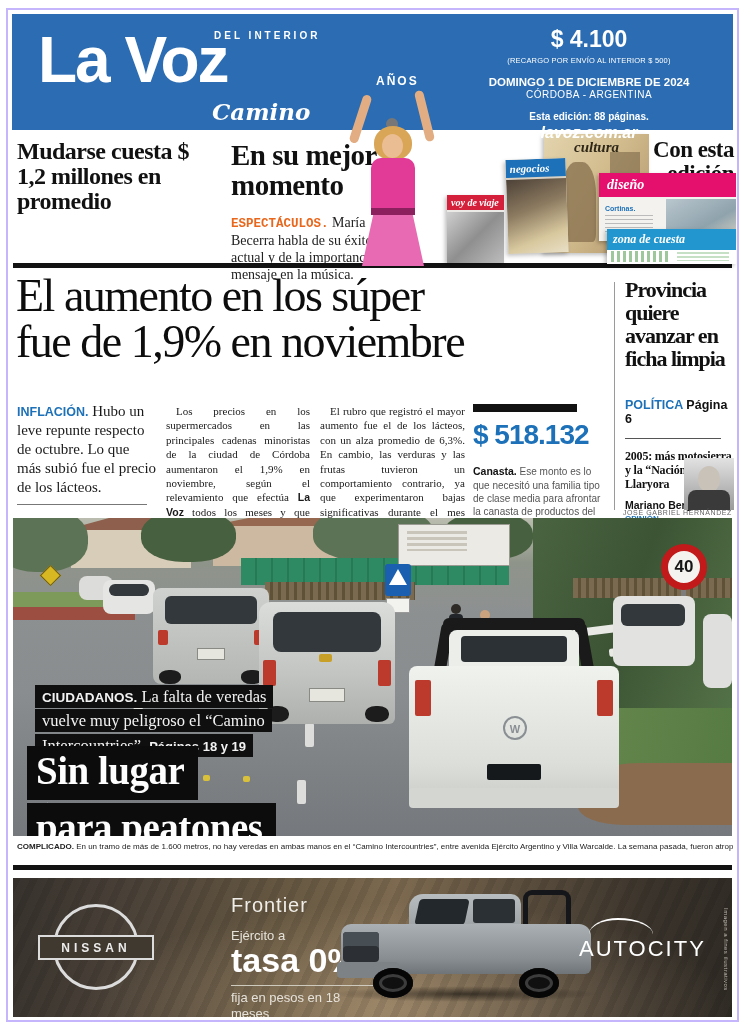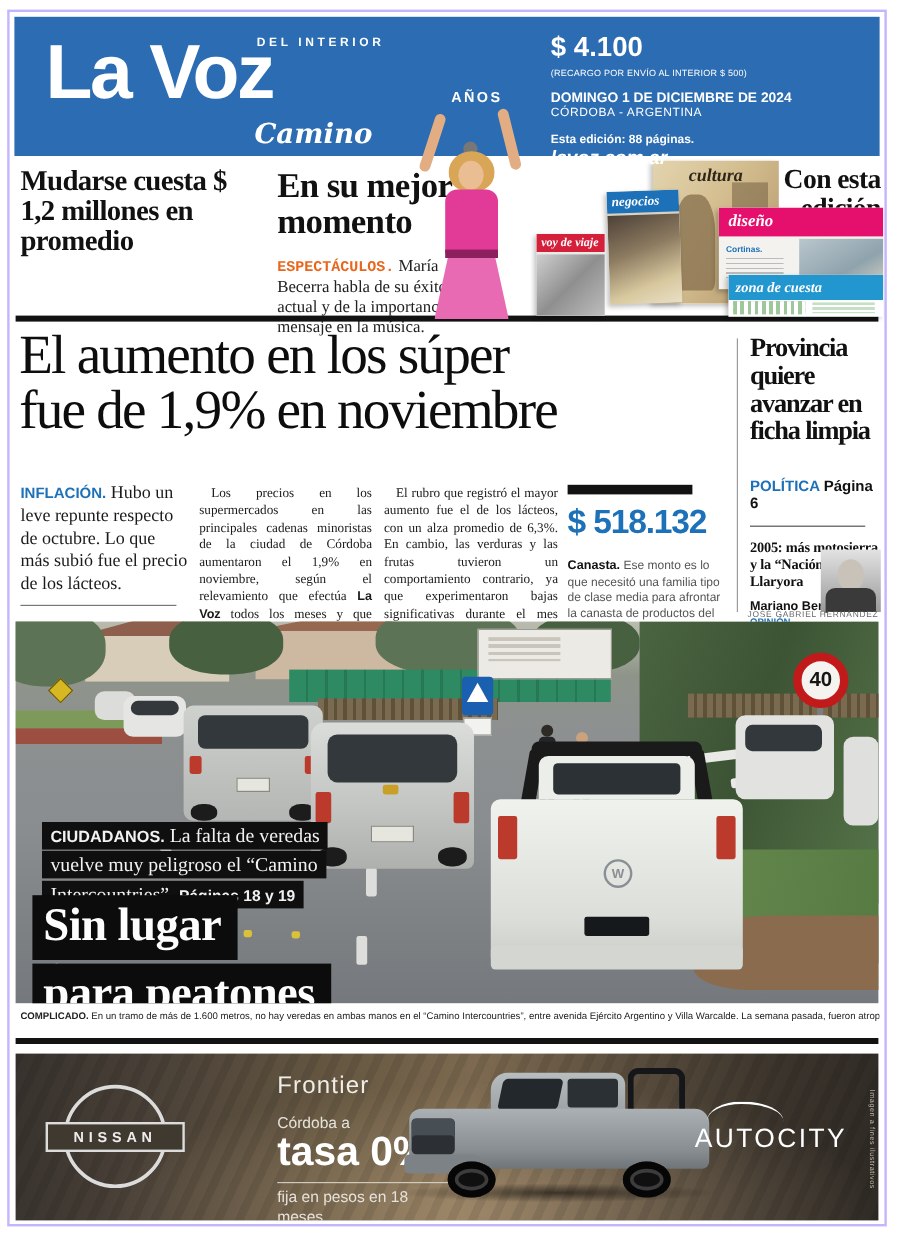--- a/index.html
+++ b/index.html
@@ -9,21 +9,21 @@
   .page { position:absolute; left:6px; top:8px; width:733px; height:1014px; background:#fff; border:2px solid #c4b5fd; overflow:hidden; }
   .serif { font-family:"Liberation Serif",serif; }
 
   
   .masthead { left:4px; top:4px; width:721px; height:116px; background:#2b6cb2; color:#fff; overflow:visible; z-index:5; }
   .brand { left:26px; top:14px; font-size:64px; font-weight:bold; letter-spacing:-2px; line-height:1; }
   .brand-tag { left:202px; top:16px; font-size:10px; font-weight:bold; letter-spacing:3px; }
   .day-label { left:200px; top:84px; font-size:23px; font-weight:bold; font-style:italic; font-family:"DejaVu Serif",serif; }
   .anniv-num { left:288px; top:6px; font-size:88px; font-weight:bold; letter-spacing:-4px; color:rgba(255,255,255,0.06); -webkit-text-stroke:3px #fff; line-height:1; }
   .anniv-label { left:364px; top:60px; font-size:12px; font-weight:bold; letter-spacing:2px; }
-  .mast-right { right:14px; top:12px; width:260px; text-align:left; }
+  .mast-right { right:14px; top:12px; width:260px; text-align:center; }
   .price { font-size:23px; font-weight:bold; }
   .price-note { font-size:7.5px; margin-top:3px; letter-spacing:0.2px; }
   .date-line { font-size:11.5px; font-weight:bold; margin-top:11px; }
   .loc-line { font-size:10px; margin-top:1px; letter-spacing:0.5px; }
   .edition-note { font-size:10px; font-weight:bold; margin-top:11px; }
   .website { font-size:16px; font-weight:bold; font-style:italic; margin-top:2px; }
 
   
   .maria { left:318px; top:80px; width:136px; height:176px; z-index:6; }
   .m-armL { left:30px; top:4px; width:9px; height:50px; background:#e2ad82; transform:rotate(18deg); border-radius:5px; }
@@ -393,21 +393,21 @@
 
   <p class="a caption"><b class="cap-label">COMPLICADO.</b> <span>En un tramo de más de 1.600 metros, no hay veredas en ambas manos en el “Camino Intercountries”, entre avenida Ejército Argentino y Villa Warcalde. La semana pasada, fueron atropelladas tres chicas.</span></p>
 
   <div class="a rule-thick" style="top:855px"></div>
 
   <section class="a ad">
     <div class="a ad-tex"></div>
     <div class="a n-circle"></div>
     <div class="a n-band">NISSAN</div>
     <div class="a ad-model">Frontier</div>
-    <div class="a ad-intro">Córdoba a</div>
+    <div class="a ad-intro">Ejército a</div>
     <div class="a ad-main">tasa 0%</div>
     <div class="a ad-line"></div>
     <div class="a ad-terms">fija en pesos en 18 meses</div>
 
     <div class="a truck">
       <div class="t-shadow"></div>
       <div class="t-roll"></div>
       <div class="t-cab"></div>
       <div class="t-wind"></div>
       <div class="t-side"></div>

